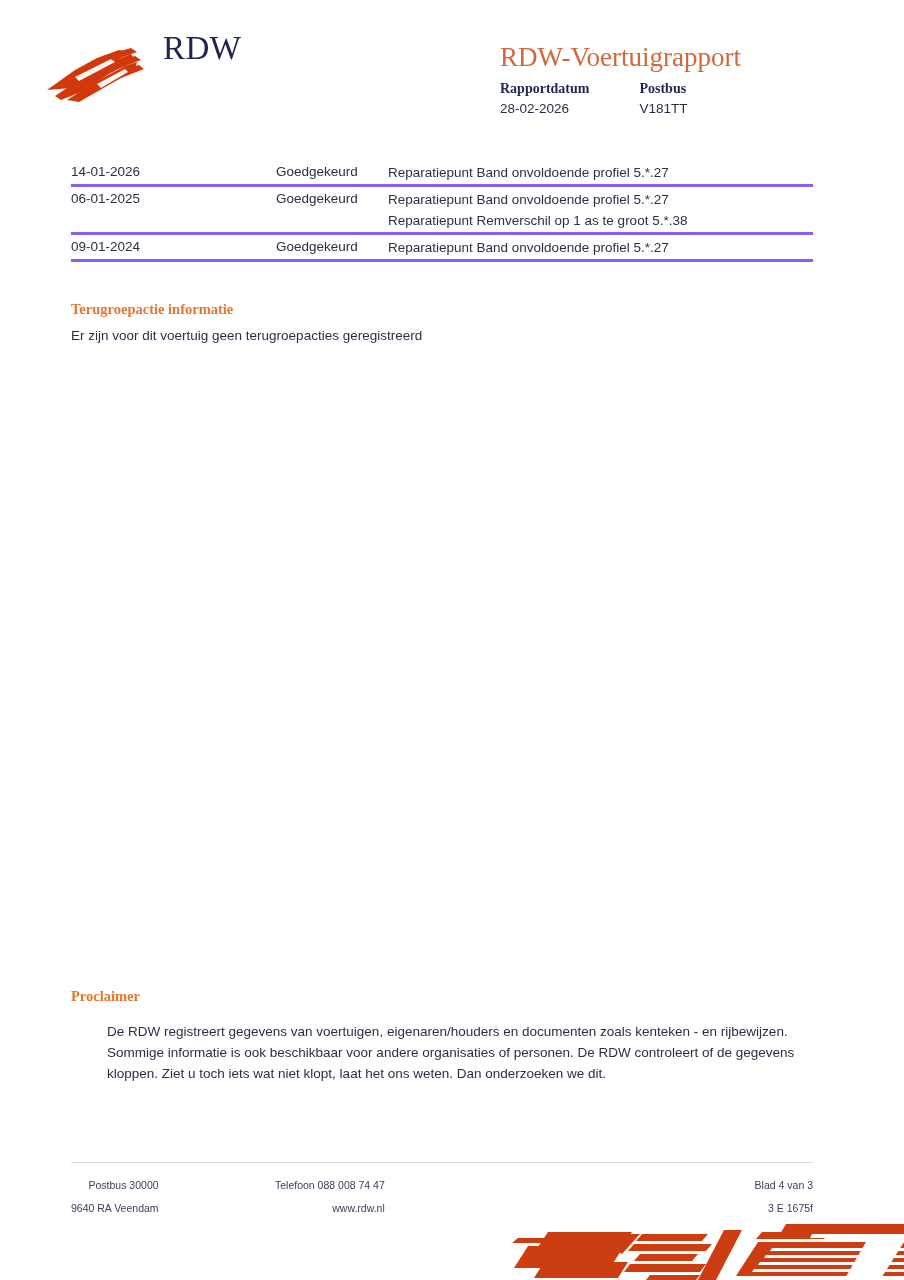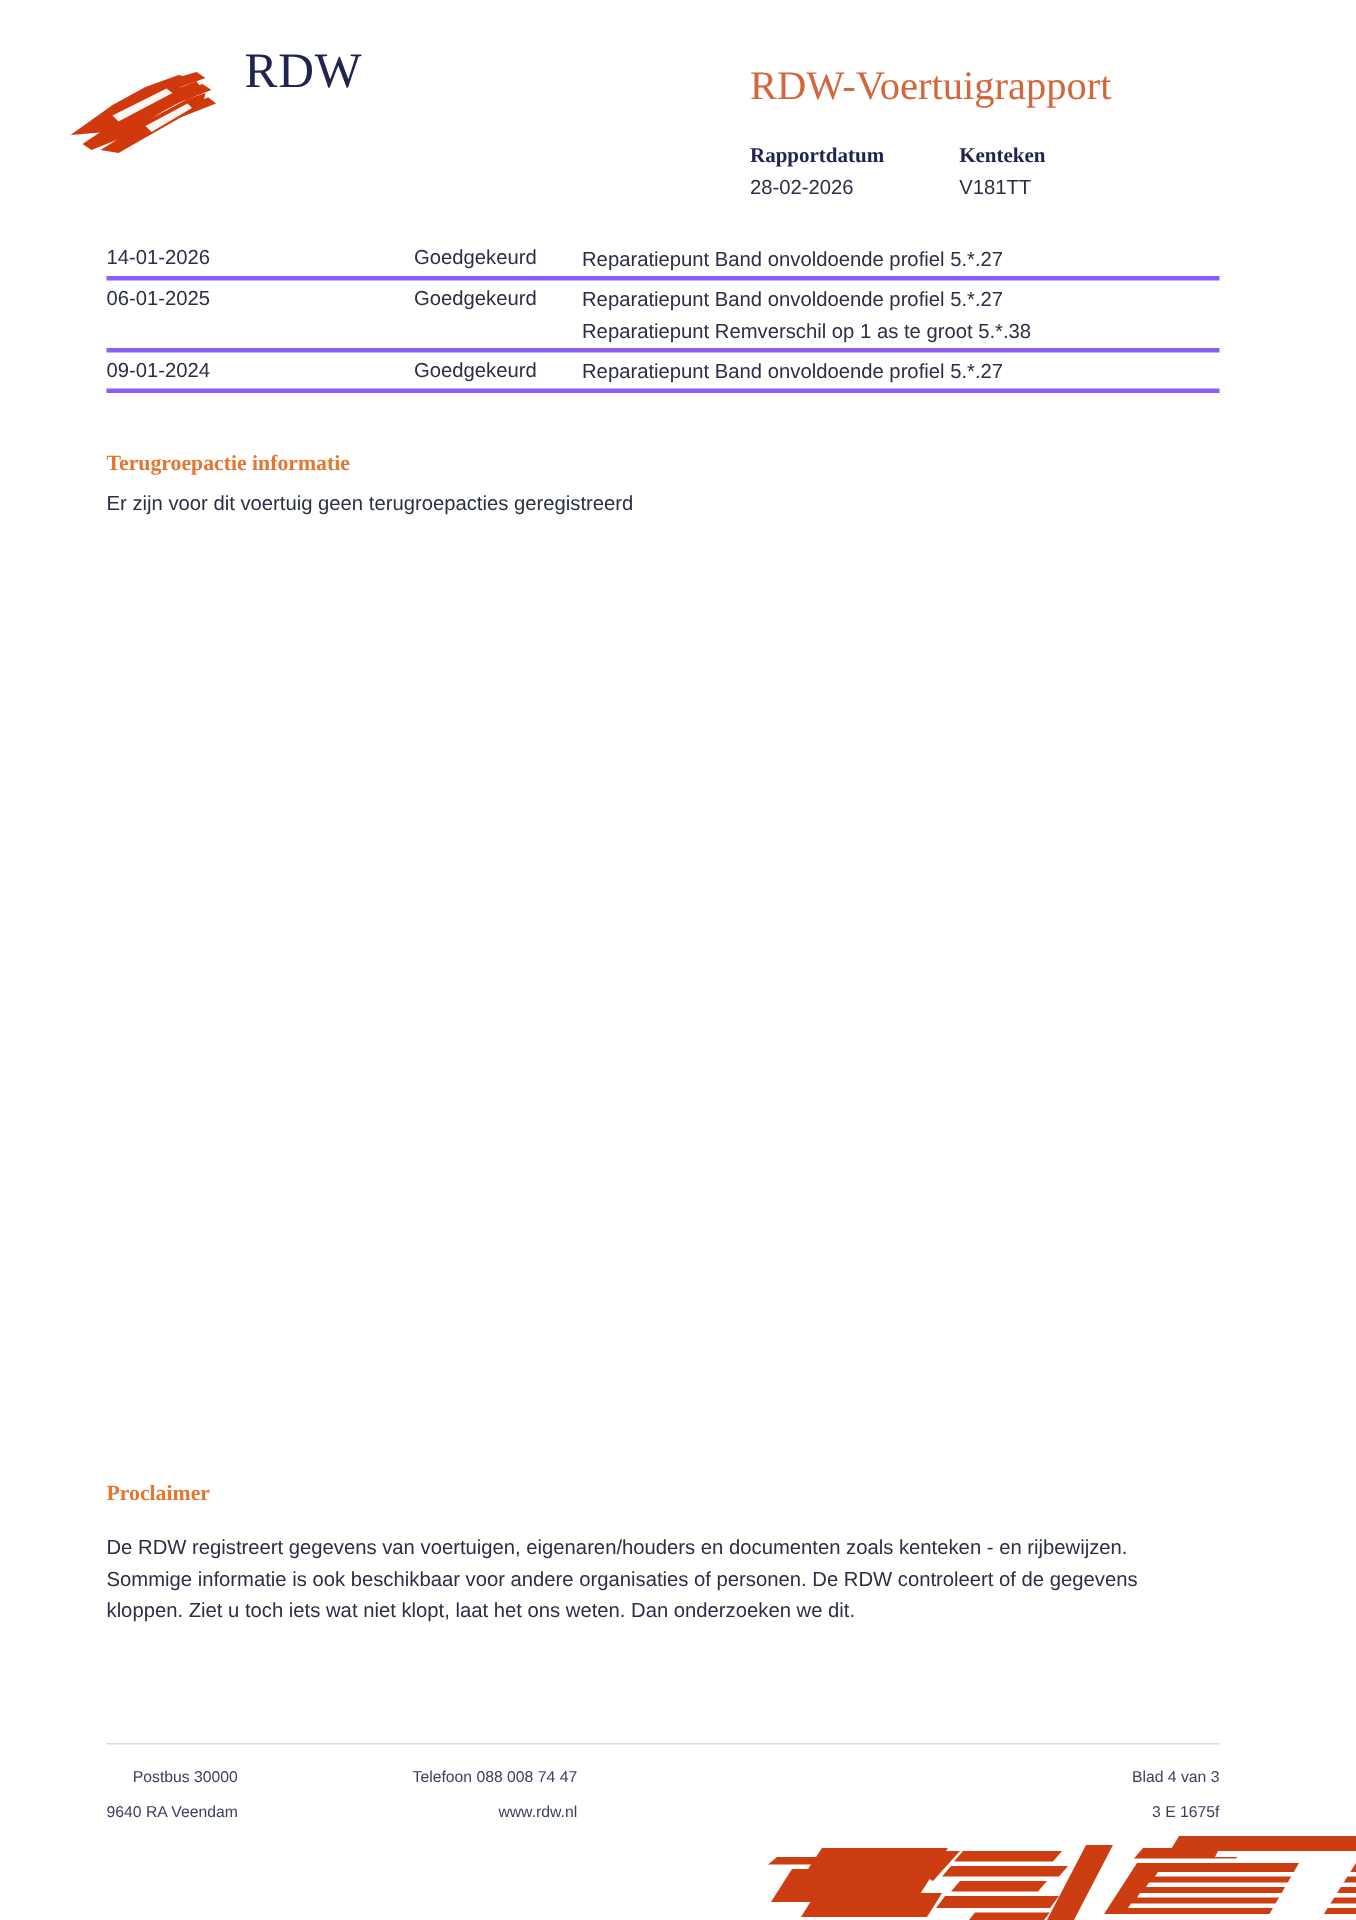--- a/index.html
+++ b/index.html
@@ -62,21 +62,21 @@
     font-family: "Liberation Serif", serif;
     font-size: 27px;
     color: #d2673c;
     letter-spacing: 0px;
     white-space: nowrap;
   }
 
   .meta-row {
     position: absolute;
     left: 500px;
-    top: 96px;
+    top: 80px;
     width: 360px;
   }
   .meta-col {
     display: inline-block;
     vertical-align: top;
   }
   .meta-col.first { width: 135px; }
   .meta-label {
     font-family: "Liberation Serif", serif;
     font-weight: bold;
@@ -147,21 +147,21 @@
     font-size: 13.5px;
     color: #2b2f46;
     line-height: 21px;
     margin: 0;
   }
 
   #recall-section { top: 301px; }
 
   #proclaimer-section { top: 988px; }
   #proclaimer-section .section-heading { margin-bottom: 16px; }
-  #proclaimer-section .section-body { line-height: 21px; max-width: 706px; }
+  #proclaimer-section .section-body { line-height: 21px; max-width: 706px; margin-left: 36px; }
 
   
   .footer {
     position: absolute;
     left: 71px;
     top: 1162px;
     width: 742px;
   }
   .footer-line {
     border-top: 1px solid #dcdce0;
@@ -222,21 +222,21 @@
     </div>
 
     <div class="doc-title">RDW-Voertuigrapport</div>
 
     <div class="meta-row">
       <div class="meta-col first">
         <div class="meta-label">Rapportdatum</div>
         <div class="meta-value">28-02-2026</div>
       </div>
       <div class="meta-col">
-        <div class="meta-label">Kenteken</div>
+        <div class="meta-label">Postbus</div>
         <div class="meta-value">V181TT</div>
       </div>
     </div>
   </div>
 
   <div class="apk-table">
     <div id="apk-rows">
         <div class="apk-row">
           <div class="cell col-date">14-01-2026</div>
           <div class="cell col-result">Goedgekeurd</div>

